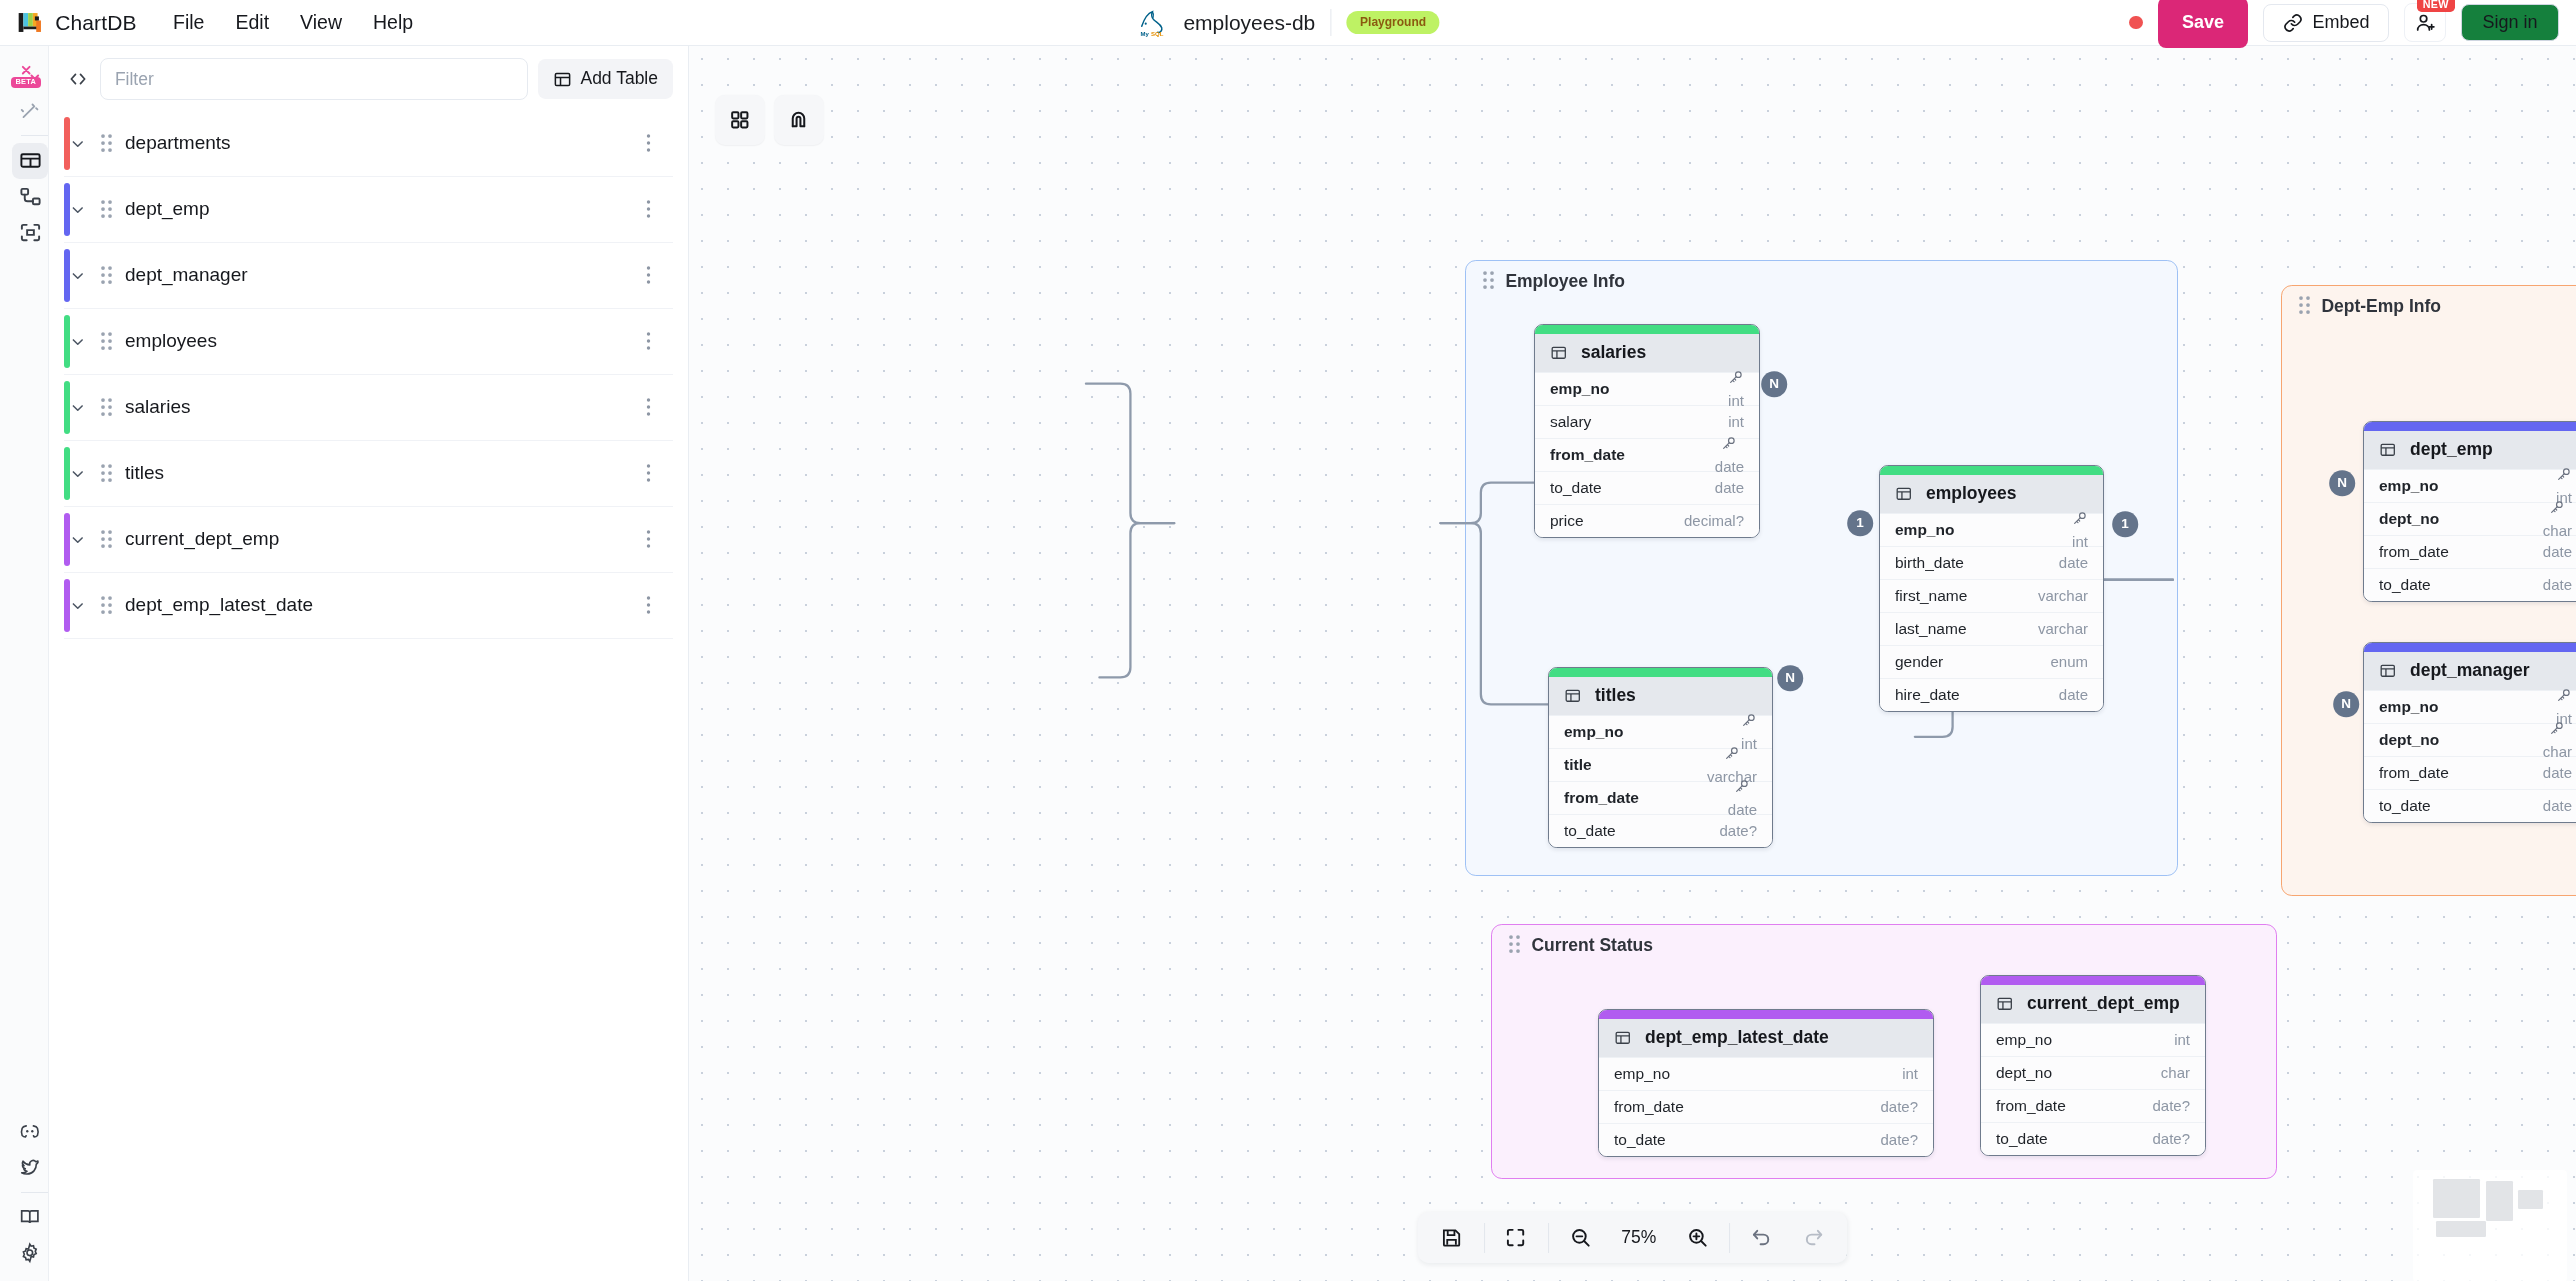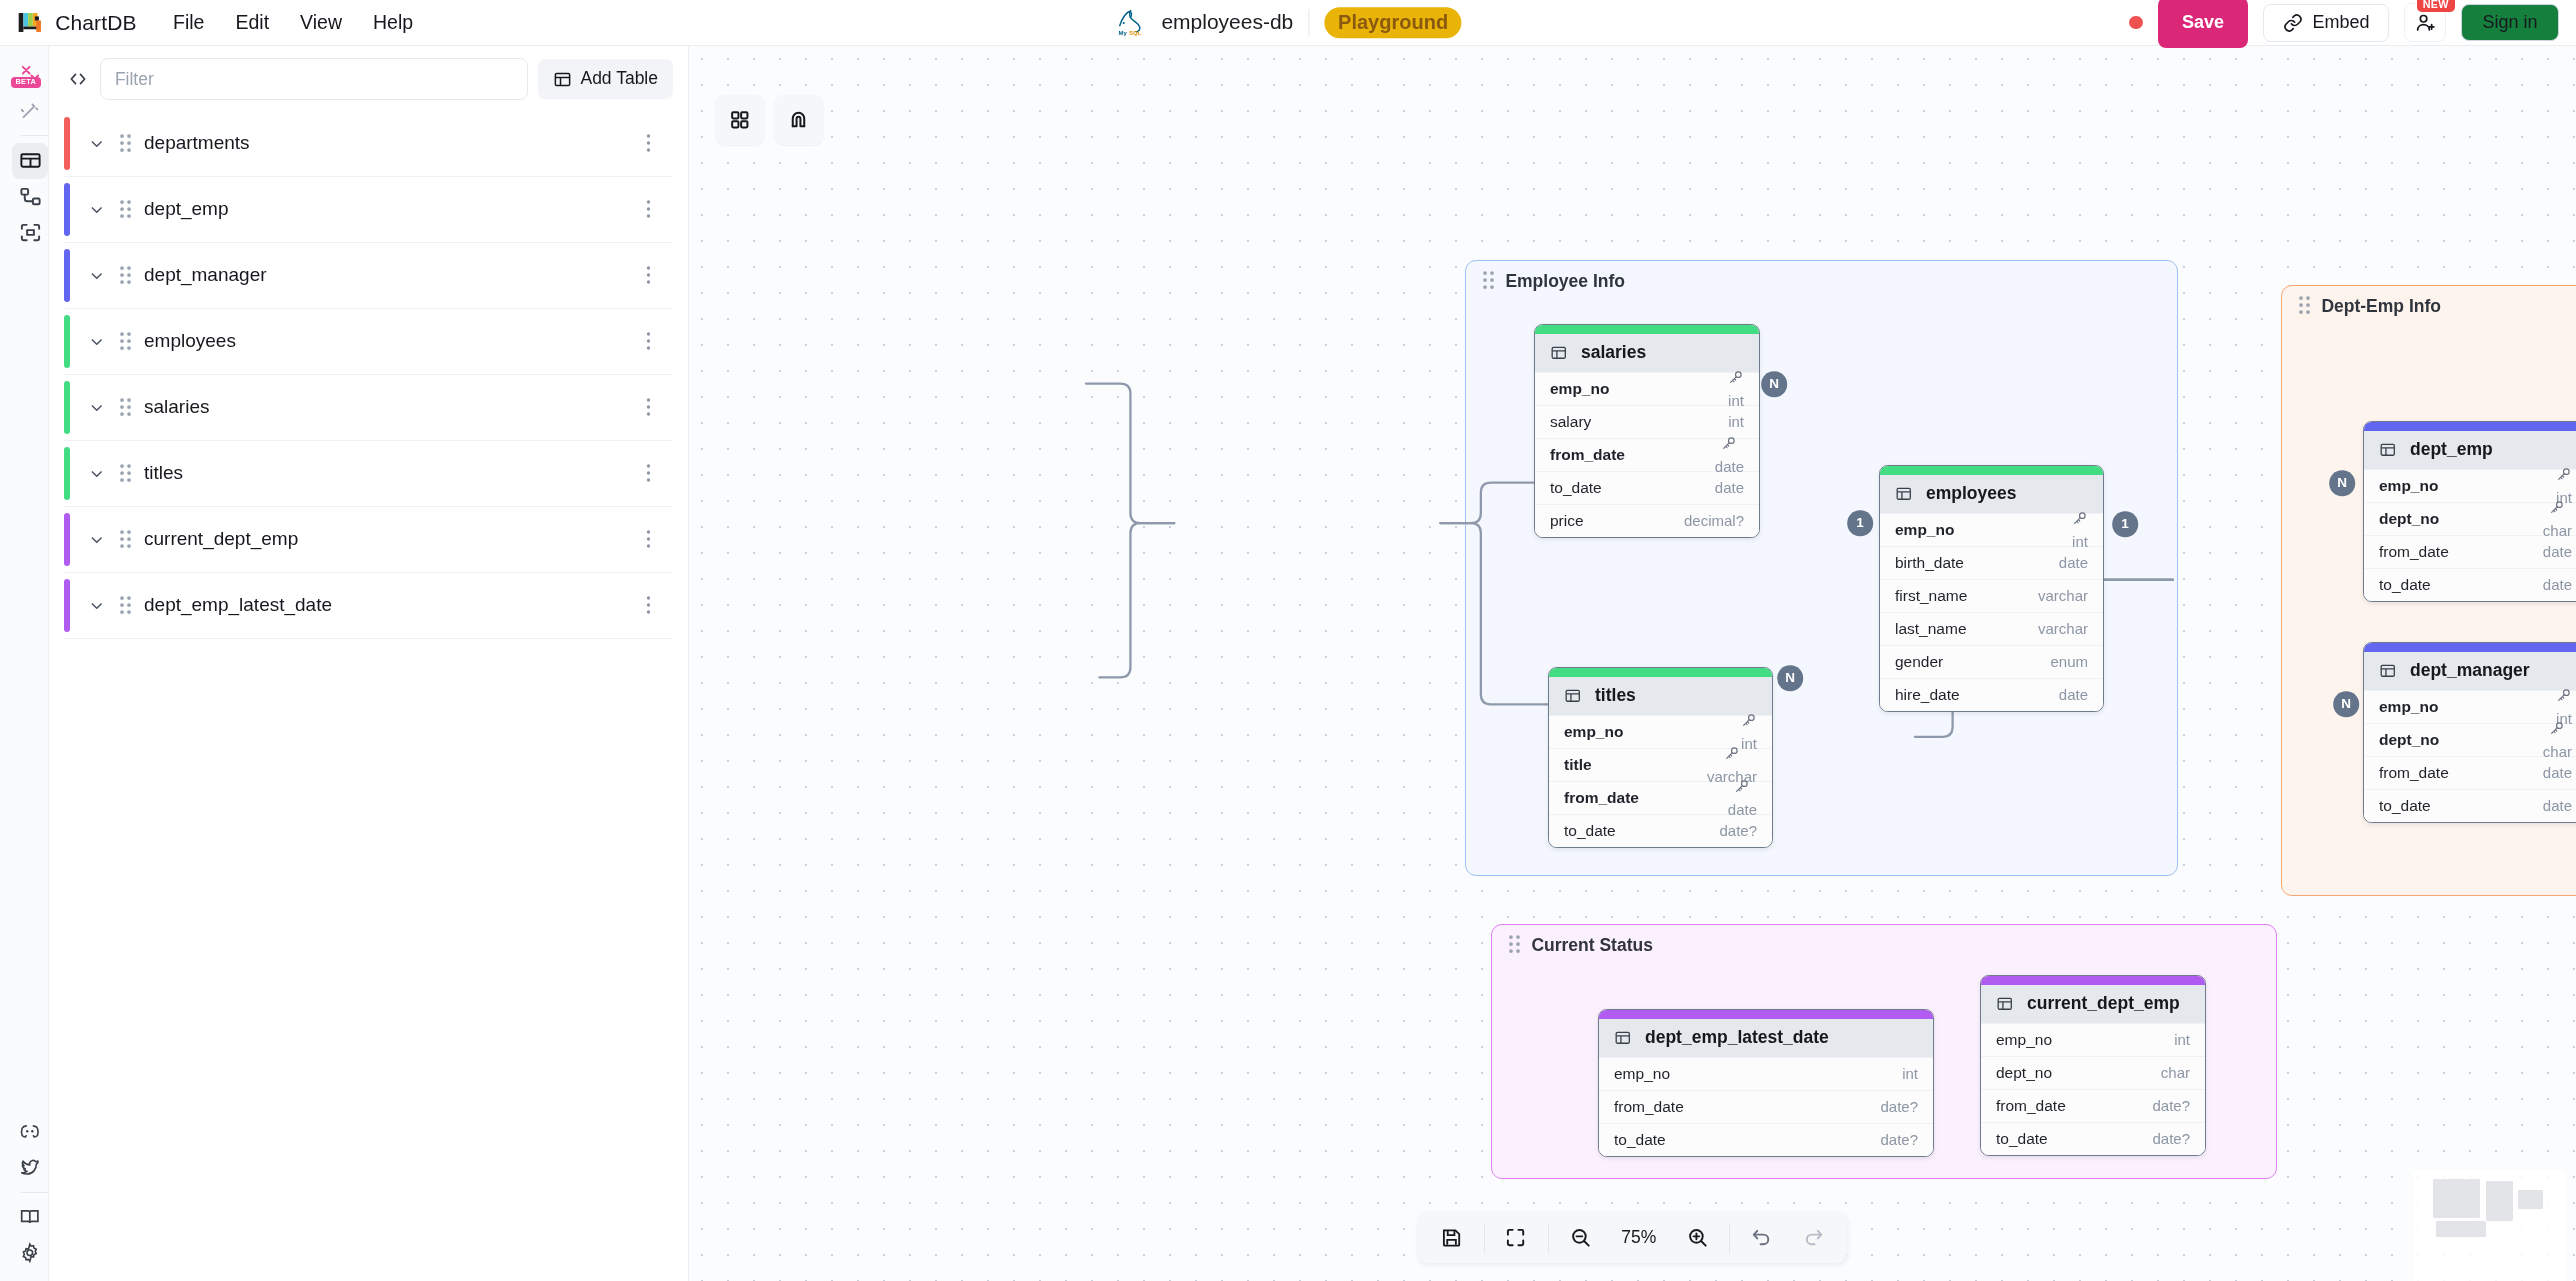--- a/index.html
+++ b/index.html
@@ -29,21 +29,21 @@
     cursor: default; line-height: 1.1;
   }
   .center-title {
     position: absolute; left: 50%; top: 50%; transform: translate(-50%,-50%);
     display: flex; align-items: center; gap: 15px;
   }
   .db-logo { width: 32px; height: 28px; display: block; }
   .db-name { font-size: 21px; font-weight: 400; color: #1b1d21; }
   .v-sep { width: 1.3px; height: 27px; background: #e3e7ee; }
   .pill-playground {
-    background: #eab308; color: #8a5a10; font-size: 20px; font-weight: 700;
+    background: #bef264; color: #8a5a10; font-size: 12px; font-weight: 700;
     padding: 4.7px 13.5px; border-radius: 673px; line-height: 1.1;
   }
   .top-right { margin-left: auto; display: flex; align-items: center; gap: 15px; padding-right: 17.5px; }
   .dot-unsaved { width: 13.5px; height: 13.5px; border-radius: 50%; background: #f05252; }
   .btn-save {
     background: #db2777; color: #fff; font-size: 18px; font-weight: 600;
     padding: 16px 24px; border-radius: 8px; border: none; line-height: 1.1;
   }
   .btn-embed {
     background: #fff; color: #16181d; font-size: 18px; font-weight: 500;
@@ -103,21 +103,21 @@
   .filter-input::placeholder { color: #9aa3b0; }
   .btn-addtable {
     height: 40px; background: #f3f4f7; border: none; border-radius: 7.4px;
     display: flex; align-items: center; gap: 8.8px; padding: 0 15px;
     font-size: 17.5px; font-weight: 500; color: #16181d; line-height: 1.1;
     font-family: "Liberation Sans", sans-serif;
   }
   .panel-list { flex: 1; overflow: hidden; padding: 0 15px; }
   .tbl-row {
     position: relative; height: 66px; display: flex; align-items: center;
-    border-bottom: 0.7px solid #f0f2f6; padding-left: 19px;
+    border-bottom: 0.7px solid #f0f2f6; 
   }
   .tbl-color { position: absolute; left: 0; top: 6px; bottom: 6px; width: 6px; border-radius: 3.4px; }
   .tbl-chev { width: 27px; display: flex; align-items: center; justify-content: center; }
   .tbl-grip { width: 30px; display: flex; align-items: center; justify-content: center; }
   .tbl-name { font-size: 19px; color: #16181d; margin-left: 4px; }
   .tbl-dots { margin-left: auto; margin-right: 12px; width: 25.6px; display: flex; align-items: center; justify-content: center; }
 
   
   .canvas { flex: 1; position: relative; background: #fbfcfd; overflow: hidden; }
   .dots {

